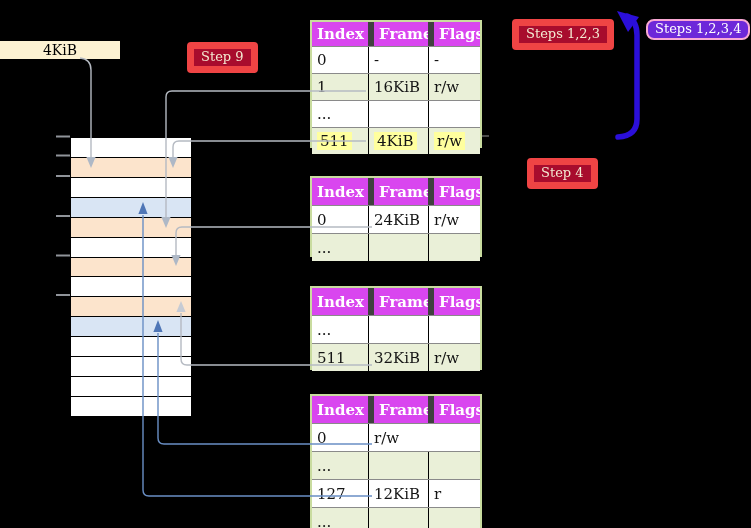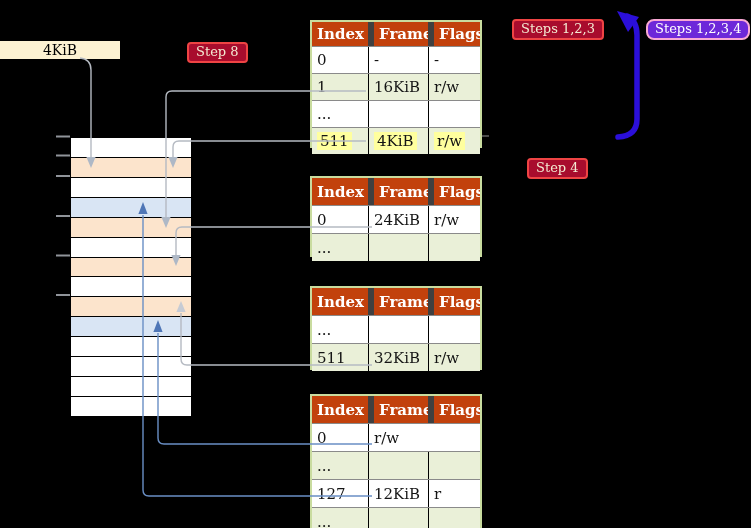--- a/index.html
+++ b/index.html
@@ -10,21 +10,21 @@
   
   .frame-label{
     position:absolute;left:0;top:41px;width:120px;height:18px;
     background:#fdf2d2;color:#000;font-size:14px;line-height:18px;text-align:center;
   }
   
   .badge{
     position:absolute;font-size:13px;line-height:14px;padding:1px 7px 2px;
     border-radius:4px;white-space:nowrap;
   }
-  .badge.crimson{background:#a80c2d;color:#f4ead2;border:2px solid #ef4444;}
+  .badge.crimson{background:#a80c2d;color:#f4ead2;border:7px solid #ef4444;}
   .badge.violet{background:#6d28d9;color:#ffffff;border-radius:8px;border:2px solid #f9a8d4;}
   #badge-step0 {left:187px;top:42px;}
   #badge-steps123 {left:512px;top:19px;}
   #badge-steps1234{left:646px;top:19px;}
   #badge-step4 {left:527px;top:158px;}
   
   .memory{
     position:absolute;left:70px;top:137px;width:120px;height:278px;
     display:flex;flex-direction:column;border:1px solid #000;background:#fff;
   }
@@ -38,41 +38,41 @@
     position:absolute;left:310px;width:172px;
     border:2px solid #c9dc9f;background:#fff;box-sizing:border-box;
     display:flex;flex-direction:column;
   }
   #pt0{top:20px;height:128px;}
   #pt1{top:176px;height:81px;}
   #pt2{top:286px;height:84px;}
   #pt3{top:394px;height:134px;}
   .pt-row{display:flex;align-items:center;}
   #pt0 .pt-head{height:24px;}  #pt0 .pt-body{height:26px;}
-  .pt-head{height:27px;background:#c2410c;flex:none;}
+  .pt-head{height:27px;background:#d946ef;flex:none;}
   .pt-body{height:27px;flex:none;border-top:1px solid #8a8a8a;background:#fff;}
   .pt-body.shaded{background:#eaf0d8;}
   .pt-cell{height:100%;display:flex;align-items:center;padding-left:5px;box-sizing:border-box;
     font-size:15px;color:#141414;overflow:hidden;}
   .c0{width:56px;} .c1{width:60px;} .c2{flex:1;}
   .pt-head .pt-cell{color:#fff;font-weight:bold;}
   .pt-head .c1,.pt-head .c2{border-left:6px solid #404040;}
   .pt-body .c1,.pt-body .c2{border-left:1px solid #000;}
   .mark{background:#ffff9e;padding:0 3px;}
   
   .overlay{position:absolute;left:0;top:0;z-index:6;pointer-events:none;}
 </style>
 </head>
 <body>
 
 <div class="canvas">
 
   <div class="frame-label">4KiB</div>
 
-  <div class="badge crimson" id="badge-step0">Step 8</div>
+  <div class="badge crimson" id="badge-step0">Step 9</div>
   <div class="badge crimson" id="badge-steps123">Steps 1,2,3</div>
   <div class="badge violet" id="badge-steps1234">Steps 1,2,3,4</div>
   <div class="badge crimson" id="badge-step4">Step 4</div>
 
   <div class="memory" id="memory">
       <div class="mem-row white"></div>
       <div class="mem-row orange"></div>
       <div class="mem-row white"></div>
       <div class="mem-row blue"></div>
       <div class="mem-row orange"></div>

